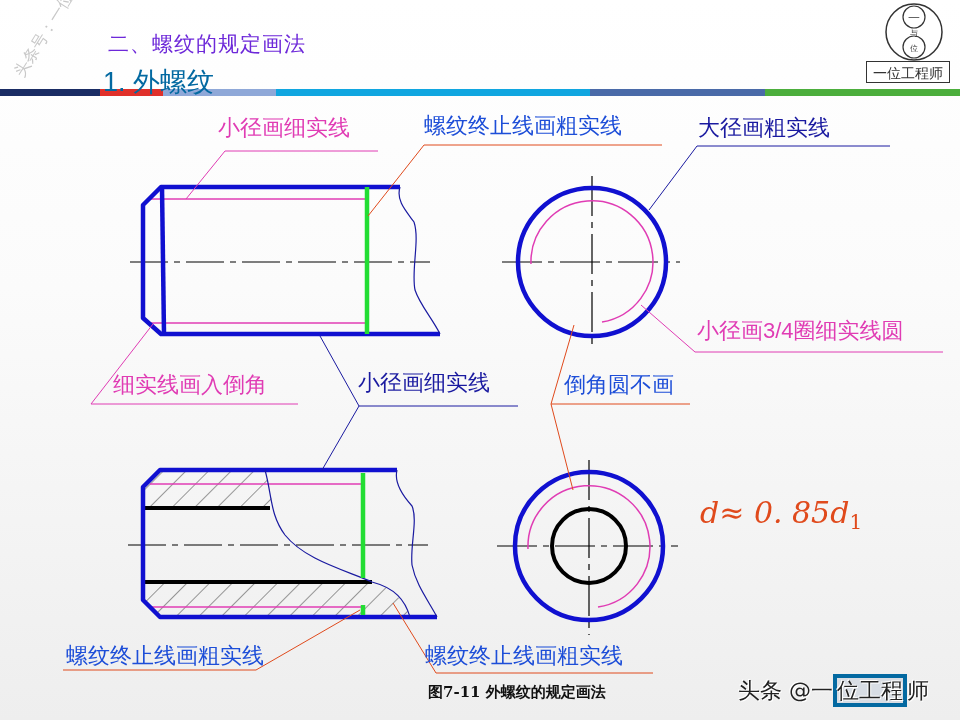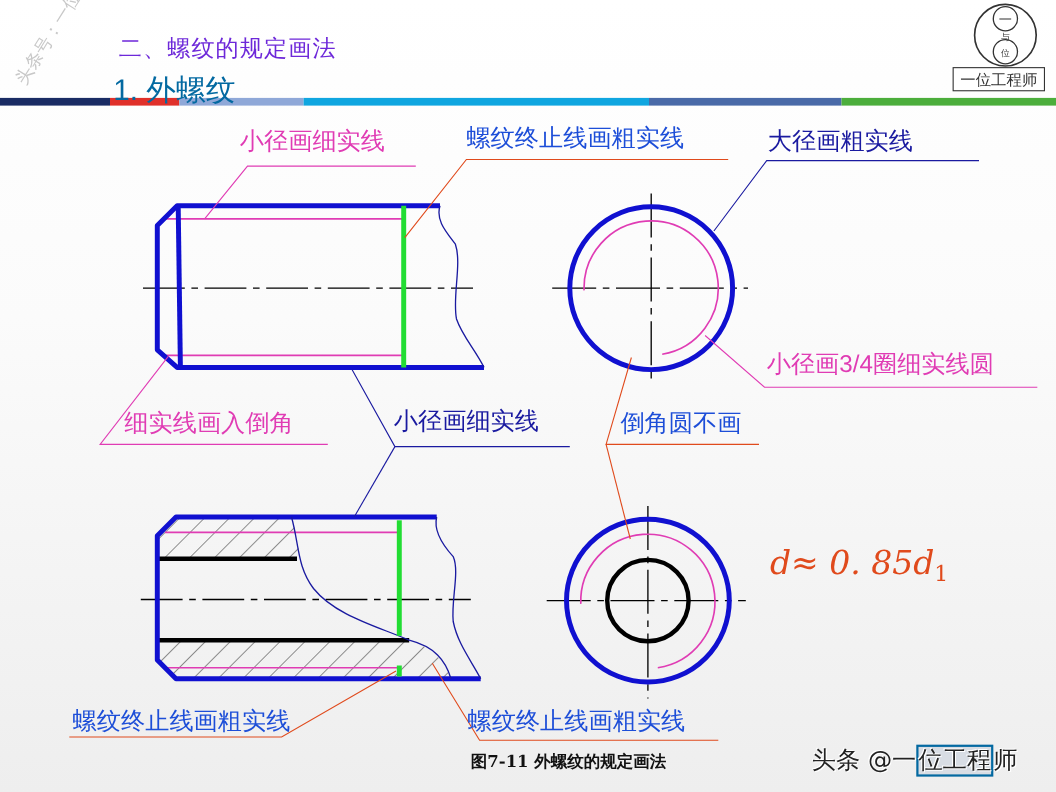--- a/index.html
+++ b/index.html
@@ -15,21 +15,21 @@
     .logo-box { left: 866px; top: 61px; width: 84px; height: 22px; border: 1.5px solid #333; background:#fff; font-size: 14px; color:#333; text-align:center; line-height: 22px; box-sizing: border-box; }
     .lbl { position: absolute; font-size: 22px; white-space: nowrap; font-family: Liberation Sans, sans-serif; line-height: 1; }
     .pink { color: #e03cb4; }
     .orange { color: #1d4ed8; }
     .blue { color: #1a1aa0; }
     .caption { left: 412px; top: 683px; font-size: 15px; color: #111; font-family: "DejaVu Serif", serif; font-weight: bold; white-space: nowrap; margin-left: 16px; }
     .formula { left: 700px; top: 495px; font-size: 30px; color: #e04a1c; font-style: italic; font-family: "DejaVu Serif", serif; white-space: nowrap; }
     .formula sub { font-size: 20px; font-style: normal; vertical-align: -6px; }
     .watermark { left: 10px; top: 70px; font-size: 16px; color: #c8c8c8; transform: rotate(-58deg); transform-origin: 0 0; white-space: nowrap; }
     .wm-corner { left: 738px; top: 676px; font-size: 22px; color: #222; font-family: "DejaVu Sans", sans-serif; white-space: nowrap; text-shadow: 1px 1px 0 #fff, -1px -1px 0 #fff; }
-    .wm-corner .hl { background: #d8dde4; border: 2px solid #0369a1; }
+    .wm-corner .hl { background: #d8dde4; border: 4px solid #0369a1; }
   </style>
 </head>
 <body>
 
 <div class="abs title1">二、螺纹的规定画法</div>
 <div class="abs title2">1. 外螺纹</div>
 
 <div>
   <div class="bar" style="left:0;width:100px;background:#1a2c64"></div>
   <div class="bar" style="left:100px;width:63px;background:#e0302a"></div>

